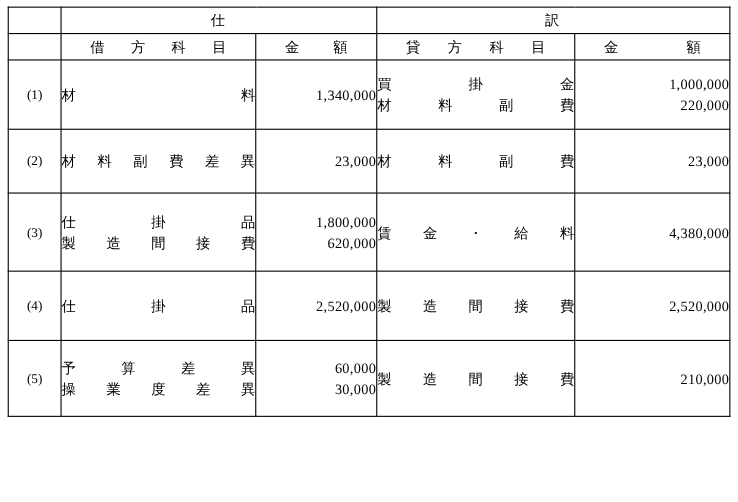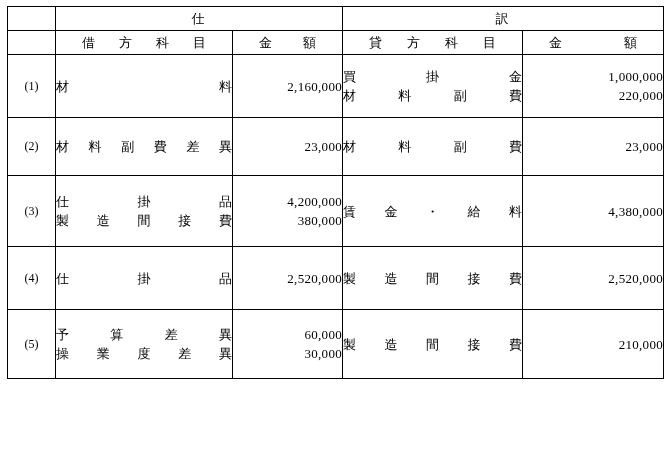--- a/index.html
+++ b/index.html
@@ -167,21 +167,21 @@
         <td class="cell-acct">
           <div class="lines">
             <div class="acct-line">
               <span>材</span>
               <span>料</span>
             </div>
           </div>
         </td>
         <td class="cell-amt">
           <div class="lines">
-            <div class="amt-line">2,160,000</div>
+            <div class="amt-line">1,340,000</div>
           </div>
         </td>
         <td class="cell-acct">
           <div class="lines">
             <div class="acct-line">
               <span>買</span>
               <span>掛</span>
               <span>金</span>
             </div>
             <div class="acct-line">
@@ -249,22 +249,22 @@
               <span>製</span>
               <span>造</span>
               <span>間</span>
               <span>接</span>
               <span>費</span>
             </div>
           </div>
         </td>
         <td class="cell-amt">
           <div class="lines">
-            <div class="amt-line">4,200,000</div>
-            <div class="amt-line">380,000</div>
+            <div class="amt-line">1,800,000</div>
+            <div class="amt-line">620,000</div>
           </div>
         </td>
         <td class="cell-acct">
           <div class="lines">
             <div class="acct-line">
               <span>賃</span>
               <span>金</span>
               <span>・</span>
               <span>給</span>
               <span>料</span>

